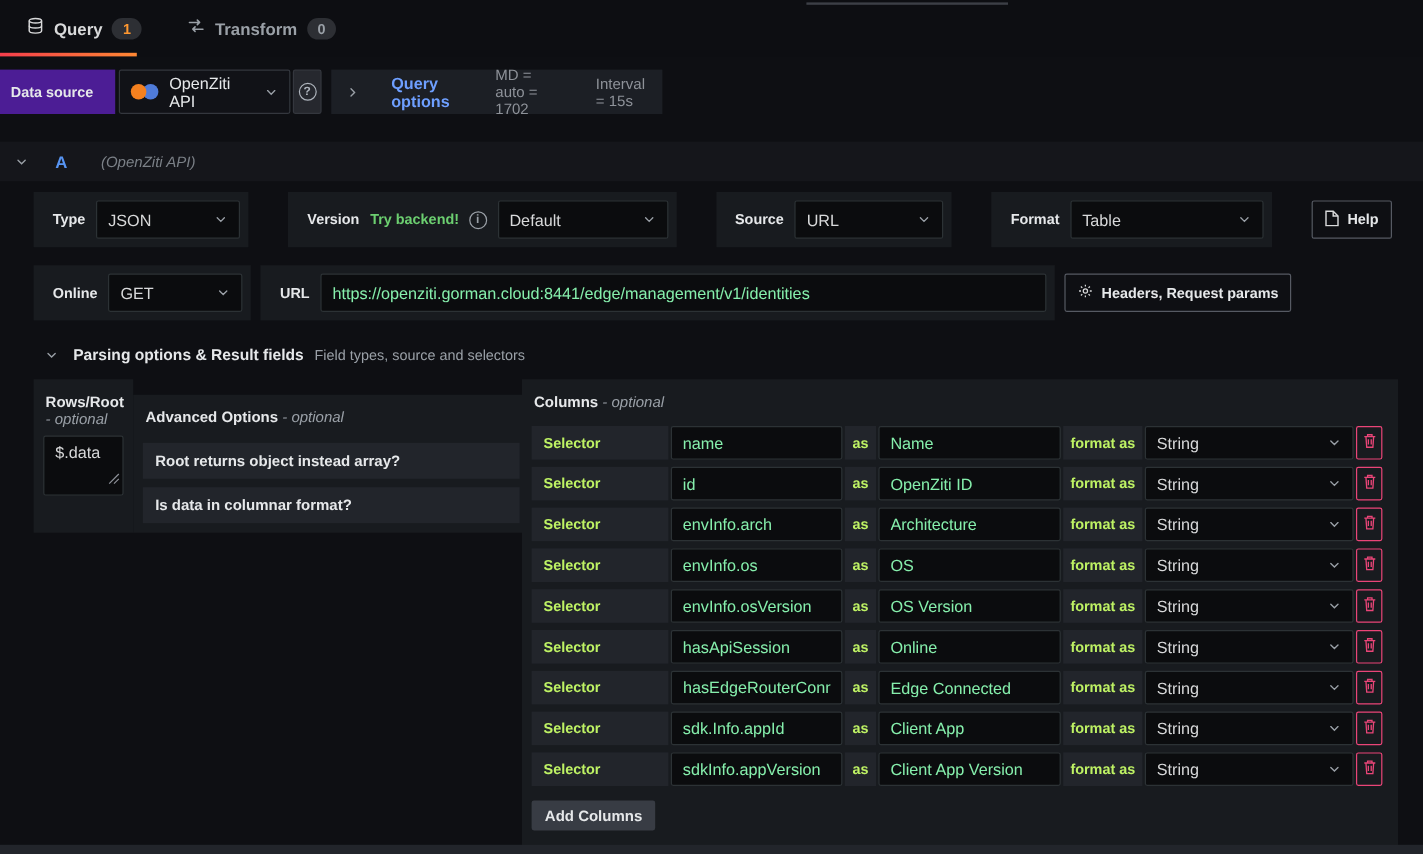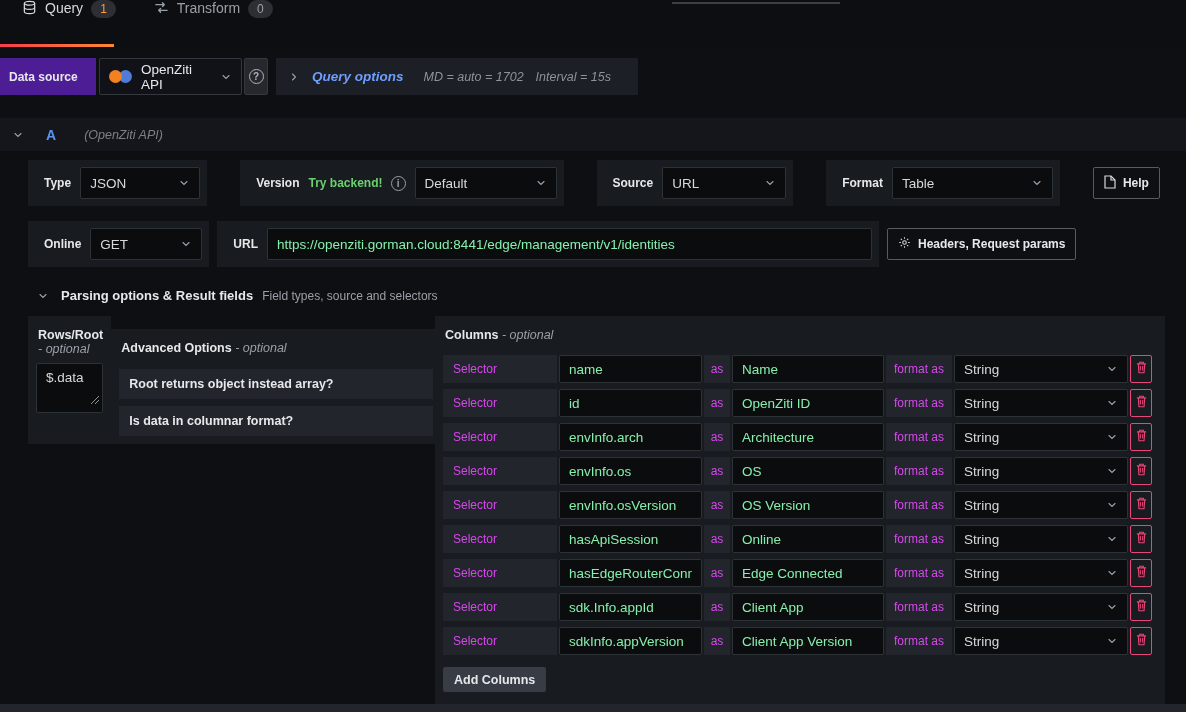--- a/index.html
+++ b/index.html
@@ -8,21 +8,21 @@
     background:#0e0f13;
     font-family:"Liberation Sans","DejaVu Sans",sans-serif;
     color:#d8d9da;
     overflow:hidden;
   }
   .app { position:relative; width:1186px; height:712px; }
 
   
   .tabs-bar { height:47px; position:relative; display:flex; align-items:center; background:#0d0e12; }
   .top-line { position:absolute; left:672px; top:2px; width:168px; height:2px; background:#3c3f46; }
-  .tab { display:flex; align-items:flex-start; gap:8px; height:100%; padding:0 10px; cursor:pointer; }
+  .tab { display:flex; align-items:center; gap:8px; height:100%; padding:0 10px; cursor:pointer;font-weight:bold; }
   .tab.first { margin-left:12px; }
   .tab .tab-label { font-size:14px; color:#d8d9da; }
   .tab.inactive .tab-label { color:#9aa0a7; }
   .badge { background:#2d2f34; border-radius:10px; padding:1px 9px; font-size:12px; line-height:16px; }
   .badge.orange { color:#ff9830; }
   .badge.gray { color:#9aa0a7; }
   .tab-underline { position:absolute; left:0; bottom:0; width:114px; height:3px;
     background:linear-gradient(90deg,#f53e4c 0%,#ff8833 100%); }
 
   
@@ -32,21 +32,21 @@
   .ds-picker { width:143px; margin-left:3px; background:#111217; border:1px solid #34373e; border-radius:2px;
     display:flex; align-items:center; gap:8px; padding:0 9px; cursor:pointer; }
   .ds-picker .ds-name { font-size:13.5px; color:#e6e8ea; flex:1; }
   .ziti-logo { position:relative; width:24px; height:14px; flex:0 0 auto; }
   .ziti-logo .c2 { position:absolute; left:10px; top:0; width:13px; height:13px; border-radius:50%; background:#4f7bd9; }
   .ziti-logo .c1 { position:absolute; left:0; top:0; width:13px; height:13px; border-radius:50%; background:#f4801f; }
   .icon-sq-btn { width:24px; margin-left:2px; background:#26282e; border:1px solid #34373e; border-radius:2px;
     display:flex; align-items:center; justify-content:center; color:#aeb4bc; cursor:pointer; }
   .circle-i { display:inline-flex; align-items:center; justify-content:center; width:15px; height:15px;
     border:1.3px solid currentColor; border-radius:50%; font-size:10px; font-weight:700; }
-  .qo-panel { margin-left:8px; width:362px; background:#1c1f25; display:flex; align-items:center; padding:0 12px; gap:12px;font-style:italic; }
+  .qo-panel { margin-left:8px; width:276px; background:#1c1f25; display:flex; align-items:center; padding:0 12px; gap:26px; }
   .qo-chev { color:#9aa0a7; display:flex; }
   .qo-link { color:#6e9fff; font-size:13.5px; font-weight:600; margin-right:8px; cursor:pointer; }
   .qo-meta { color:#8e9299; font-size:12.5px; }
 
   
   .query-header { margin-top:23px; height:33px; background:#15161b; display:flex; align-items:center; padding-left:12px; }
   .qh-chev { color:#9aa0a7; display:flex; cursor:pointer; }
   .qh-refid { color:#5794f2; font-size:14px; font-weight:700; margin-left:22px; cursor:pointer; }
   .qh-hint { color:#7b8087; font-size:12.5px; font-style:italic; margin-left:28px; }
 
@@ -89,22 +89,22 @@
   .ta-resize { position:absolute; right:3px; bottom:4px; pointer-events:none; }
   .advanced { margin-top:13px; }
   .adv-option { display:flex; align-items:center; margin-top:7px; }
   .adv-option .opt-label { width:314px; height:30px; background:#22252b; display:flex; align-items:center;
     padding-left:10px; font-size:12.5px; font-weight:700; color:#e6e8ea; }
   .checkbox { width:18px; height:18px; margin-left:12px; background:#0b0c0e; border:1px solid #2c3235;
     border-radius:2px; cursor:pointer; }
 
   .columns-panel { width:730px; min-height:381px; padding-bottom:16px; }
   .col-row { display:flex; align-items:stretch; gap:2px; height:28px; margin-top:6px; }
-  .box-label { background:#22252b; display:flex; align-items:center; font-size:12px; font-weight:400;
-    color:#d946ef; }
+  .box-label { background:#22252b; display:flex; align-items:center; font-size:12px; font-weight:700;
+    color:#bef264; }
   .sel-label { width:114px; padding-left:10px; }
   .as-label { width:26px; justify-content:center; }
   .fmt-label { width:66px; justify-content:center; }
   .col-row .text-input { height:28px; }
   .col-sel-input { width:143px; }
   .col-alias-input { width:152px; }
   .col-row .select { height:28px; width:174px; }
   .trash-btn { width:22px; height:28px; border:1px solid #ea4578; border-radius:2px; background:transparent;
     color:#ea4578; display:flex; align-items:center; justify-content:center; cursor:pointer; }
   .add-cols-btn { margin-top:12px; height:25px; padding:0 11px; background:#383c44; border:none; border-radius:2px;

